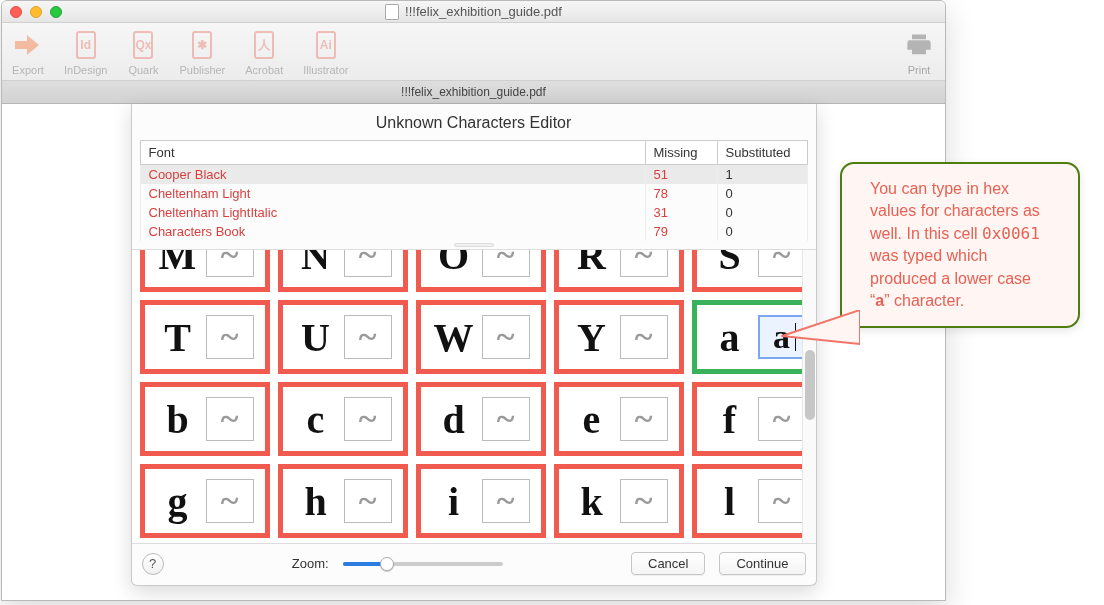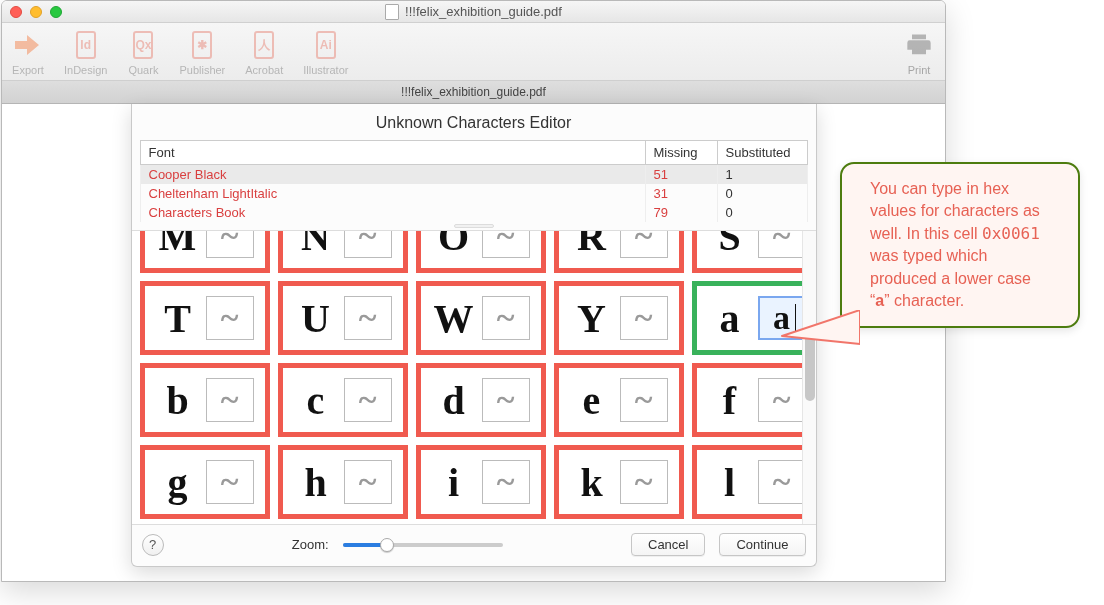--- a/index.html
+++ b/index.html
@@ -322,20 +322,25 @@
             <th style="width:90px">Substituted</th>
           </tr>
         </thead>
         <tbody id="font-rows">
             <tr class="sel">
               <td class="fname">Cooper Black</td>
               <td class="miss">51</td>
               <td class="sub">1</td>
             </tr>
             <tr>
+              <td class="fname">Cheltenham Light</td>
+              <td class="miss">78</td>
+              <td class="sub">0</td>
+            </tr>
+            <tr>
               <td class="fname">Cheltenham LightItalic</td>
               <td class="miss">31</td>
               <td class="sub">0</td>
             </tr>
             <tr>
               <td class="fname">Characters Book</td>
               <td class="miss">79</td>
               <td class="sub">0</td>
             </tr>
           </tbody>

